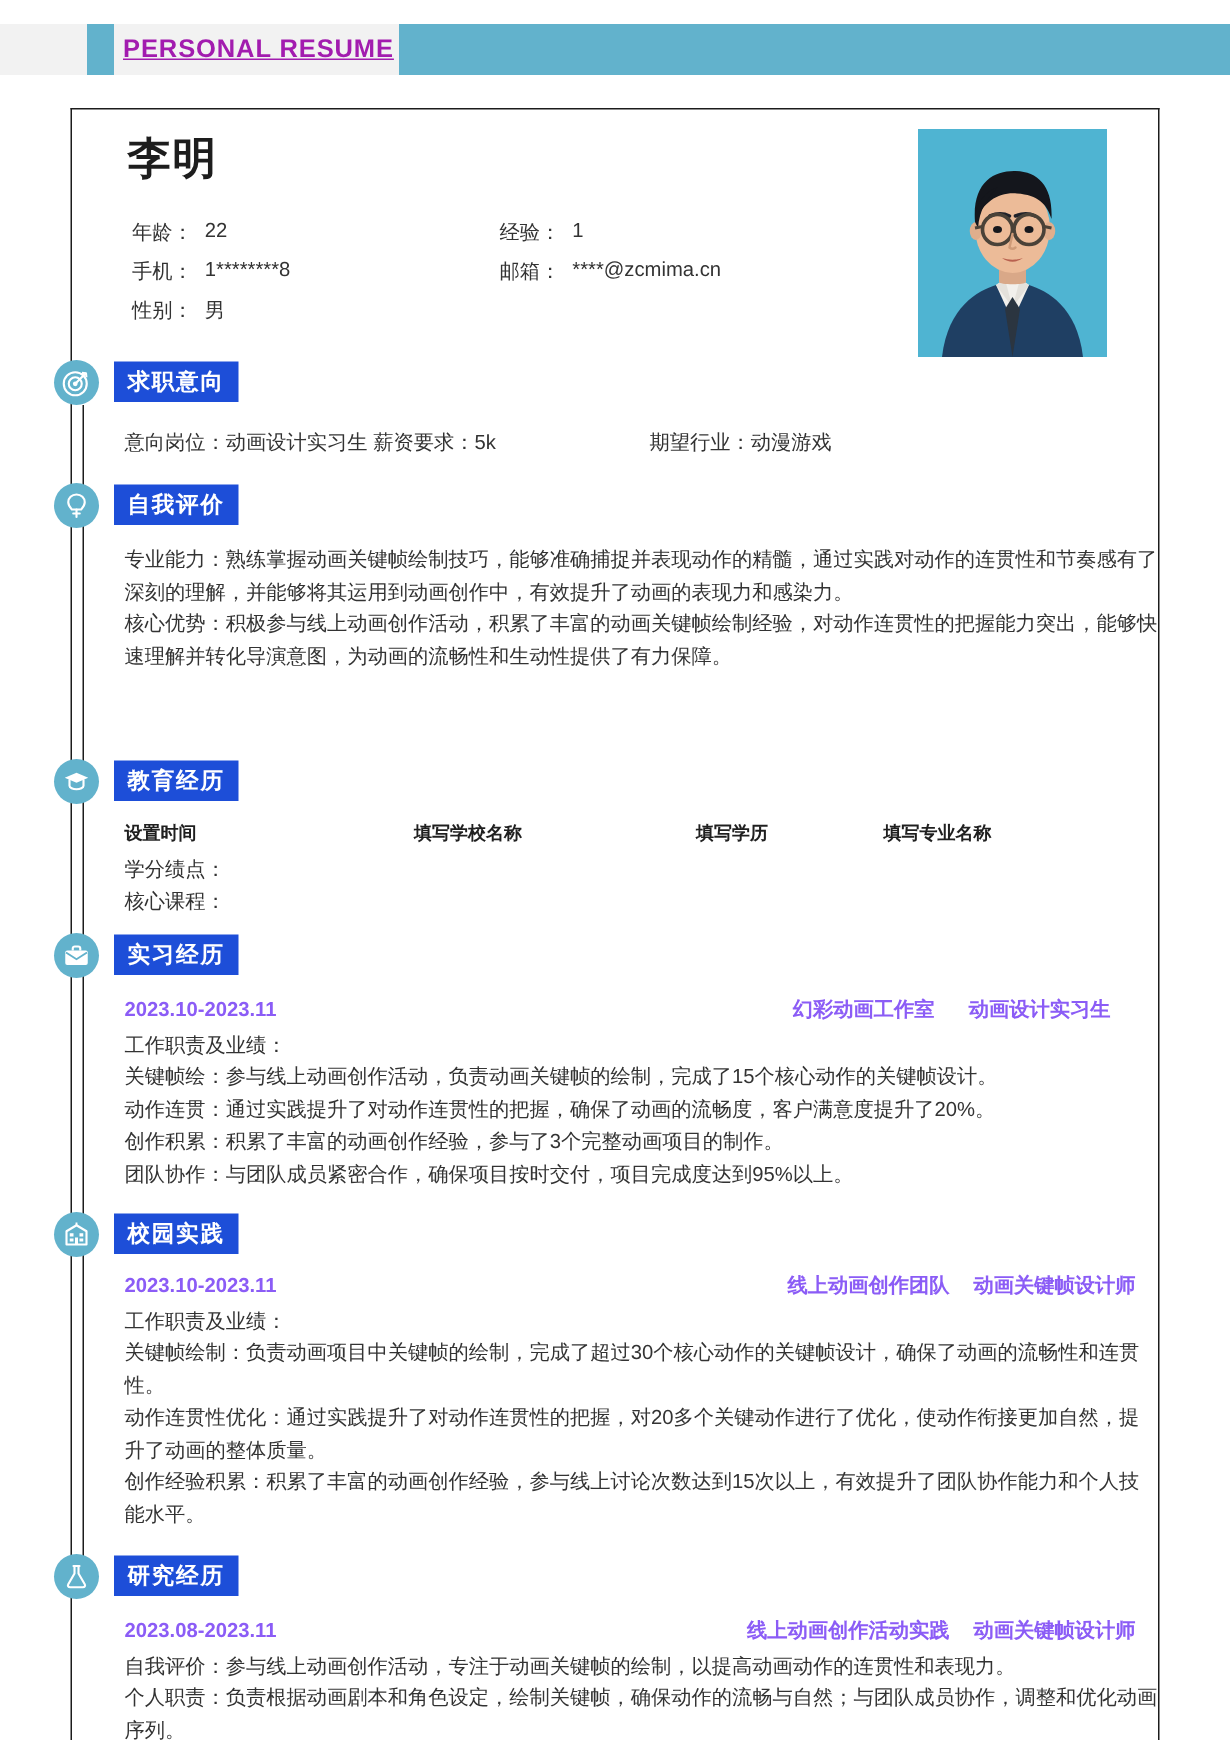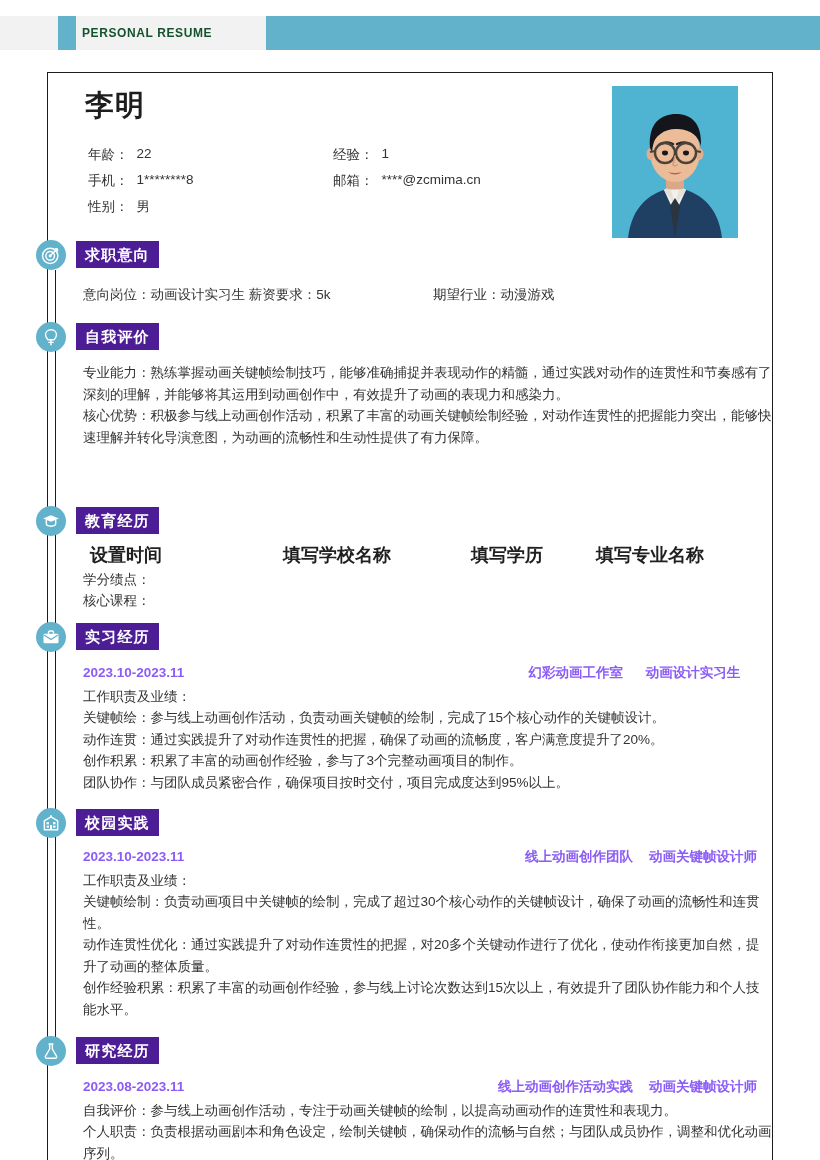--- a/index.html
+++ b/index.html
@@ -31,25 +31,26 @@
     position: absolute;
     left: 266px; top: 16px;
     width: 554px; height: 34px;
     background: #62b2cc;
   }
   .header-title {
     position: absolute;
     left: 82px; top: 16px;
     height: 34px;
     line-height: 34px;
-    font-size: 12px;
+    font-size: 17px;
     font-weight: bold;
     letter-spacing: 0.6px;
-    color: #14532d;
+    color: #a21caf;
     white-space: nowrap;
+    text-decoration: underline;
   }
 
   
   .card {
     position: absolute;
     left: 47px; top: 72px;
     width: 726px; height: 1090px;
     border: 1.3px solid #1c1c1c;
     border-bottom: none;
     background: #ffffff;
@@ -114,21 +115,21 @@
     align-items: center;
     justify-content: center;
   }
   .sec-icon svg { display: block; }
   .sec-badge {
     position: absolute;
     left: 40px; top: 1px;
     height: 27px;
     line-height: 27px;
     padding: 0 9px;
-    background: #4c1d95;
+    background: #1d4ed8;
     color: #ffffff;
     font-size: 15px;
     font-weight: bold;
     letter-spacing: 1.2px;
     white-space: nowrap;
     text-align: center;
   }
 
   .body-block {
     position: absolute;
@@ -139,24 +140,23 @@
     color: #333333;
   }
   .body-block p { margin: 0; }
 
   .row-inline { display: flex; }
 
   
   .edu-head {
     display: flex;
     font-weight: bold;
-    font-size: 18px;
+    font-size: 12px;
     color: #1f1f1f;
     margin-bottom: 2px;
-    justify-content: center;
   }
   .edu-c1 { width: 193px; }
   .edu-c2 { width: 188px; }
   .edu-c3 { width: 125px; }
   .edu-c4 { width: 160px; }
 
   
   .exp-head {
     display: flex;
     font-weight: bold;

